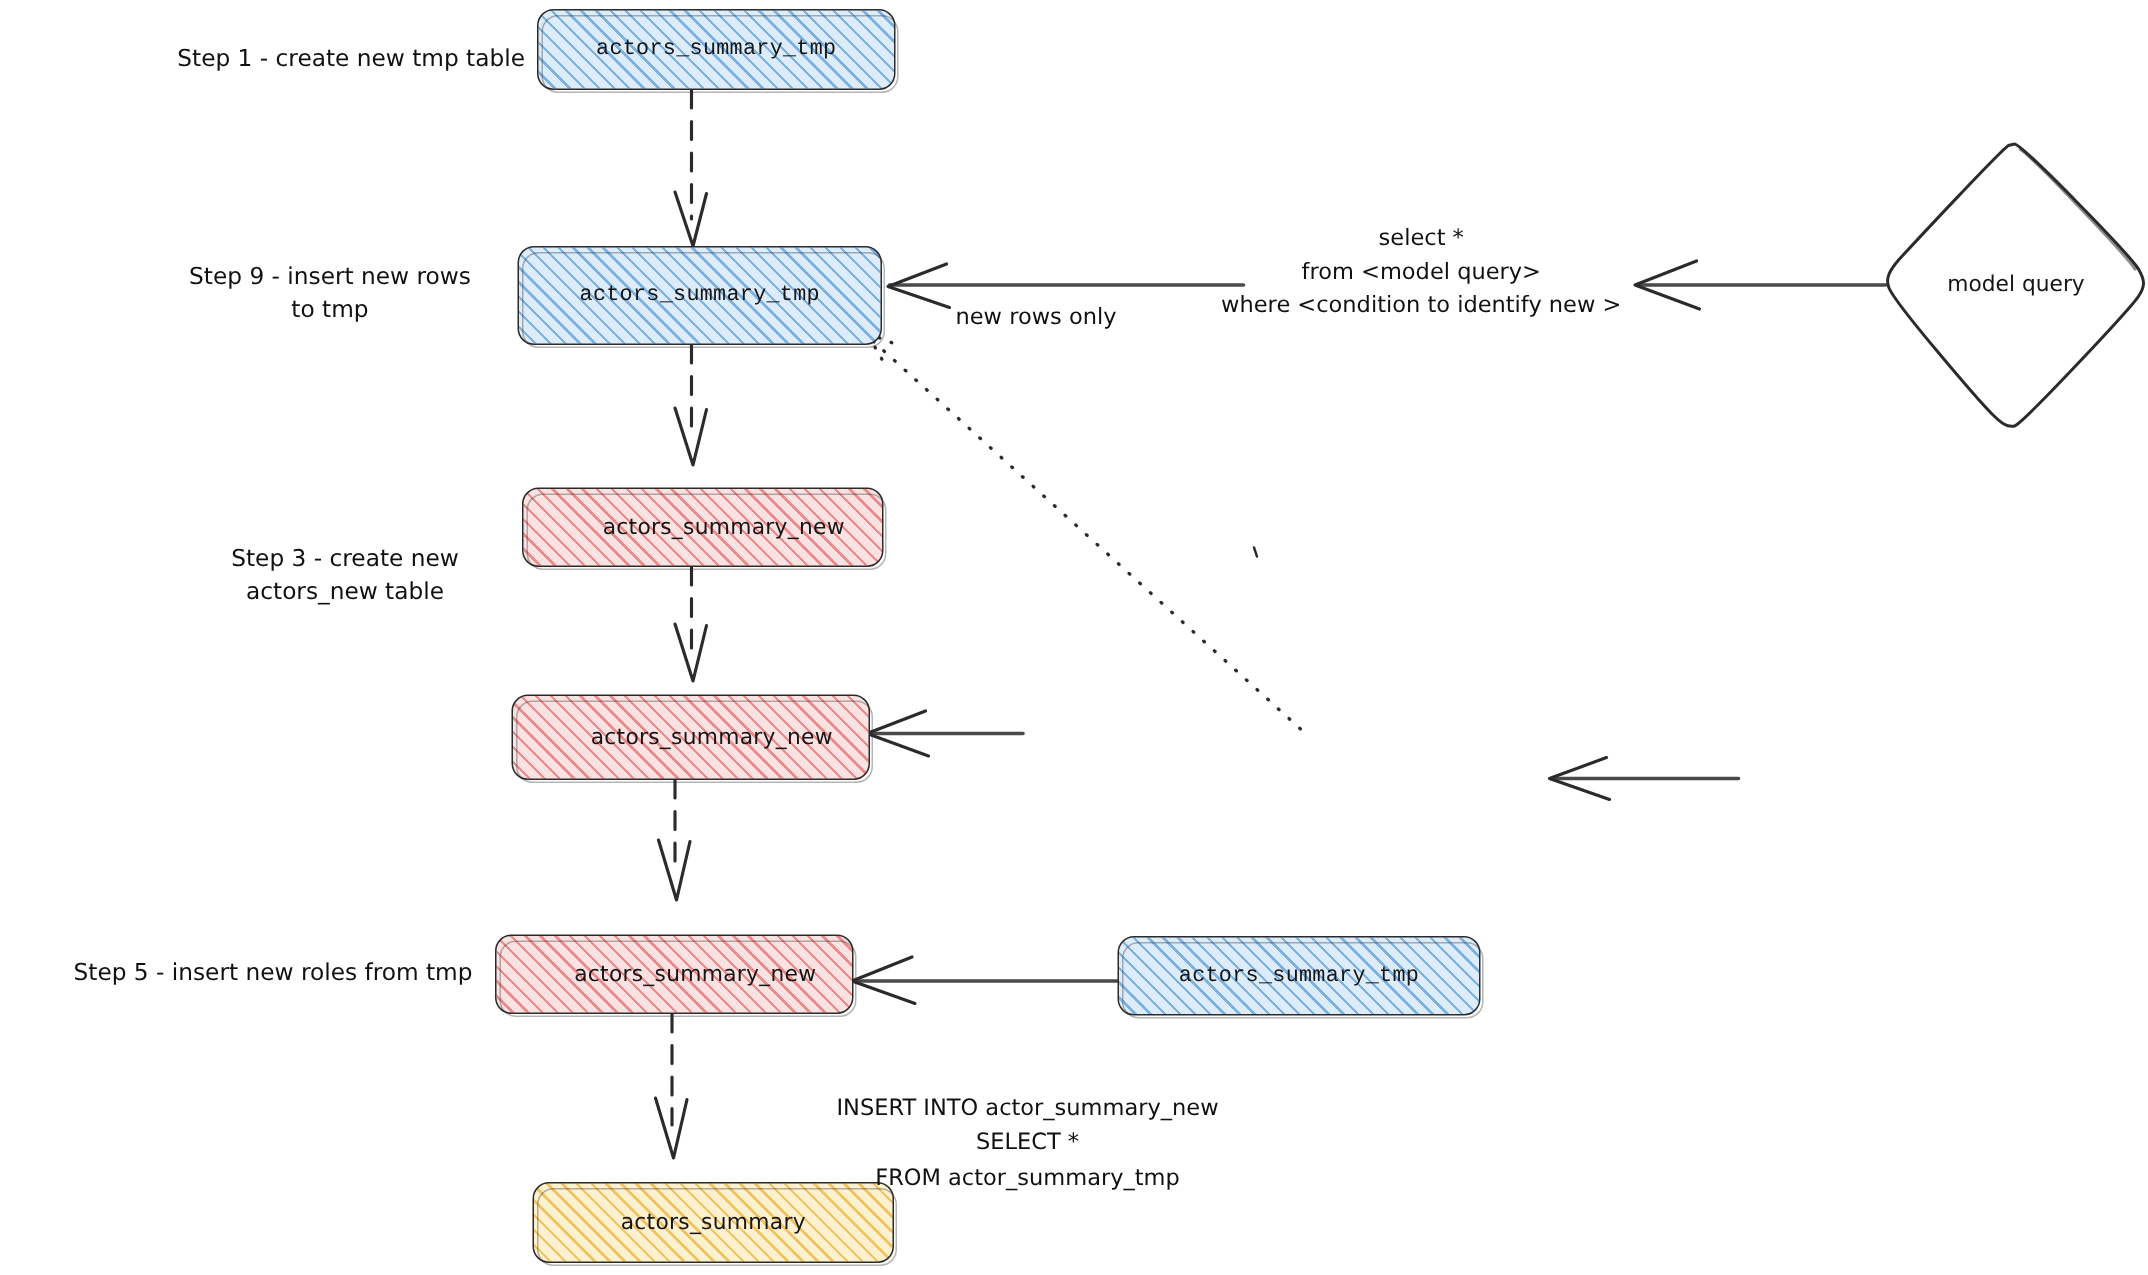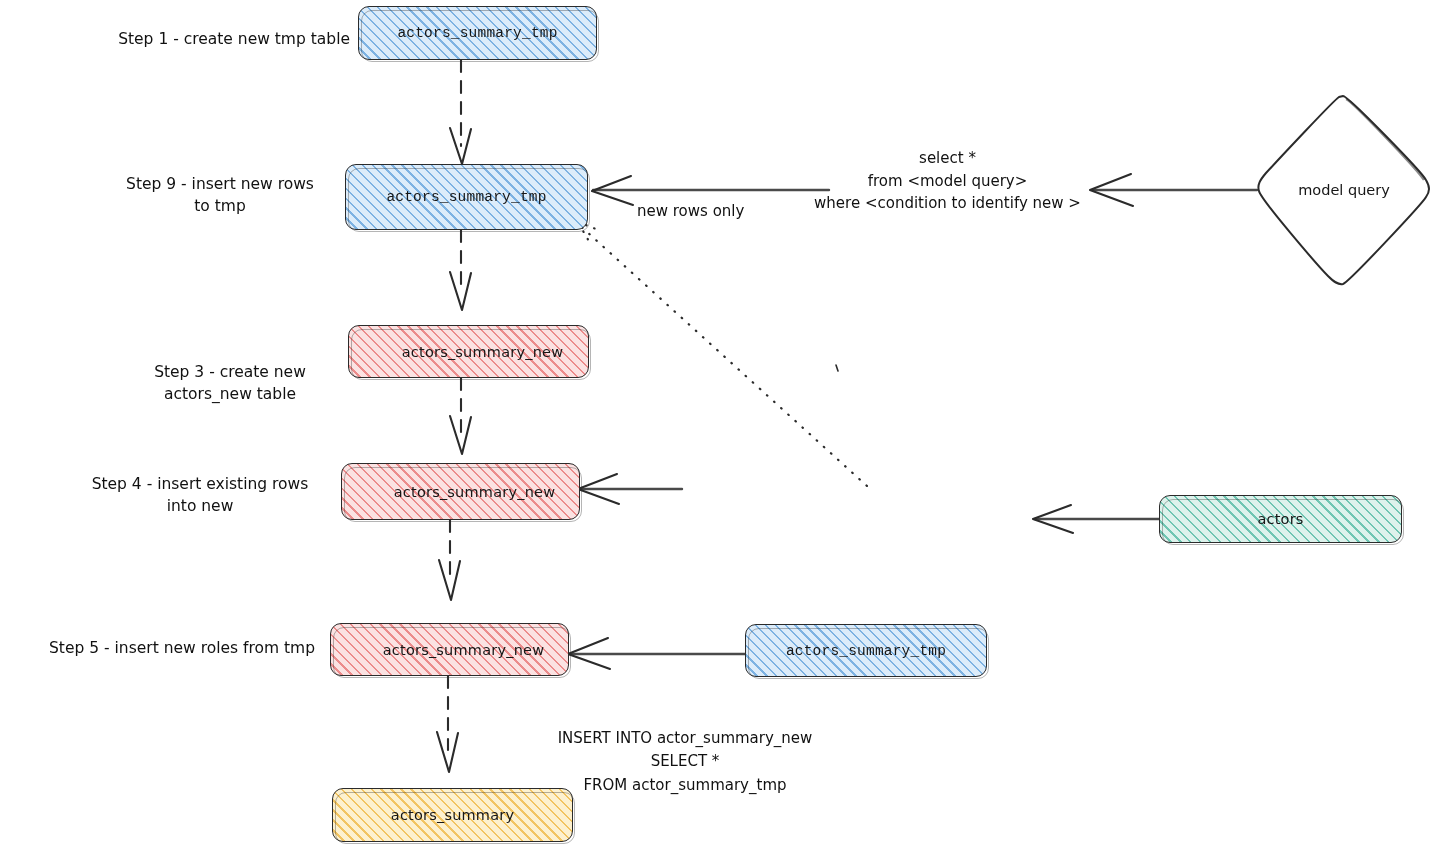--- a/index.html
+++ b/index.html
@@ -17,21 +17,21 @@
     background-image:repeating-linear-gradient(45deg,
       rgba(120,175,225,.95) 0 1.6px, rgba(0,0,0,0) 1.6px 7px);font-family:Liberation Mono, monospace;}
   .n-red{background-color:#fbe2e2;
     background-image:repeating-linear-gradient(45deg,
       rgba(235,135,135,.95) 0 1.6px, rgba(0,0,0,0) 1.6px 7px);padding-left:28px;}
   .n-green{background-color:#ddf2ec;
     background-image:repeating-linear-gradient(45deg,
       rgba(105,195,175,.95) 0 1.6px, rgba(0,0,0,0) 1.6px 7px);}
   .n-yellow{background-color:#fdf1cf;
     background-image:repeating-linear-gradient(45deg,
-      rgba(242,195,95,.98) 0 1.7px, rgba(0,0,0,0) 1.7px 7px);}
+      rgba(242,195,95,.98) 0 1.7px, rgba(0,0,0,0) 1.7px 7px);margin-left:23px;}
 
   .node::after{content:"";position:absolute;left:2px;top:3px;right:-3px;bottom:-3px;
     border:1.4px solid rgba(43,43,43,.35);border-radius:11px;z-index:1;pointer-events:none;}
 
   .lbl{position:absolute;color:#111;white-space:pre;line-height:1.42;}
   .lbl.c{text-align:center;}
   .lbl.r{text-align:right;}
 
   .diamond{position:absolute;}
   .diamond span{position:absolute;left:0;top:0;width:100%;height:100%;
@@ -106,22 +106,20 @@
   </svg>
 
   <div class="lbl r" style="left:70px;top:28px;width:280px;font-size:15.5px;">Step 1 - create new tmp table</div>
 
   <div class="lbl c" style="left:100px;top:173px;width:240px;font-size:15.5px;">Step 9 - insert new rows
 to tmp</div>
 
   <div class="lbl c" style="left:120px;top:333px;width:220px;font-size:15.5px;margin-top:28px;">Step 3 - create new
 actors_new table</div>
 
-  <div class="lbl c" style="left:70px;top:473px;width:260px;font-size:15.5px;">Step 4 - insert existing rows
-into new</div>
 
   <div class="lbl r" style="left:20px;top:637px;width:295px;font-size:15.5px;">Step 5 - insert new roles from tmp</div>
 
 
   <div class="node n-blue" style="left:358px;top:6px;width:239px;height:54px;font-size:14.5px;">
     <span>actors_summary_tmp</span>
   </div>
 
   <div class="node n-blue" style="left:345px;top:164px;width:243px;height:66px;font-size:14.5px;">
     <span>actors_summary_tmp</span>
@@ -140,23 +138,20 @@
   </div>
 
   <div class="node n-blue" style="left:745px;top:624px;width:242px;height:53px;font-size:14.5px;">
     <span>actors_summary_tmp</span>
   </div>
 
   <div class="node n-yellow" style="left:332px;top:788px;width:241px;height:54px;font-size:14.5px;">
     <span>actors_summary</span>
   </div>
 
-  <div class="node n-green" style="left:1159px;top:495px;width:243px;height:48px;font-size:14.5px;">
-    <span>actors</span>
-  </div>
 
   <div class="diamond" style="left:1256px;top:90px;width:176px;height:200px;">
     <svg width="176" height="200" viewBox="0 0 176 200">
       <path d="M87 6 C92 6 166 82 170 90 C174 97 174 101 170 107 C166 114 93 192 87 194
                C82 195 78 192 72 186 C64 178 5 110 3 101 C1 95 4 90 10 83 C22 70 78 10 83 7 Z" fill="none" stroke="#2b2b2b" stroke-width="2"></path>
       <path d="M90 9 C95 10 162 80 168 90" fill="none" stroke="#2b2b2b" stroke-width="2.4" opacity=".55"></path>
     </svg>
     <span style="font-size:14.5px;">model query</span>
   </div>
 

